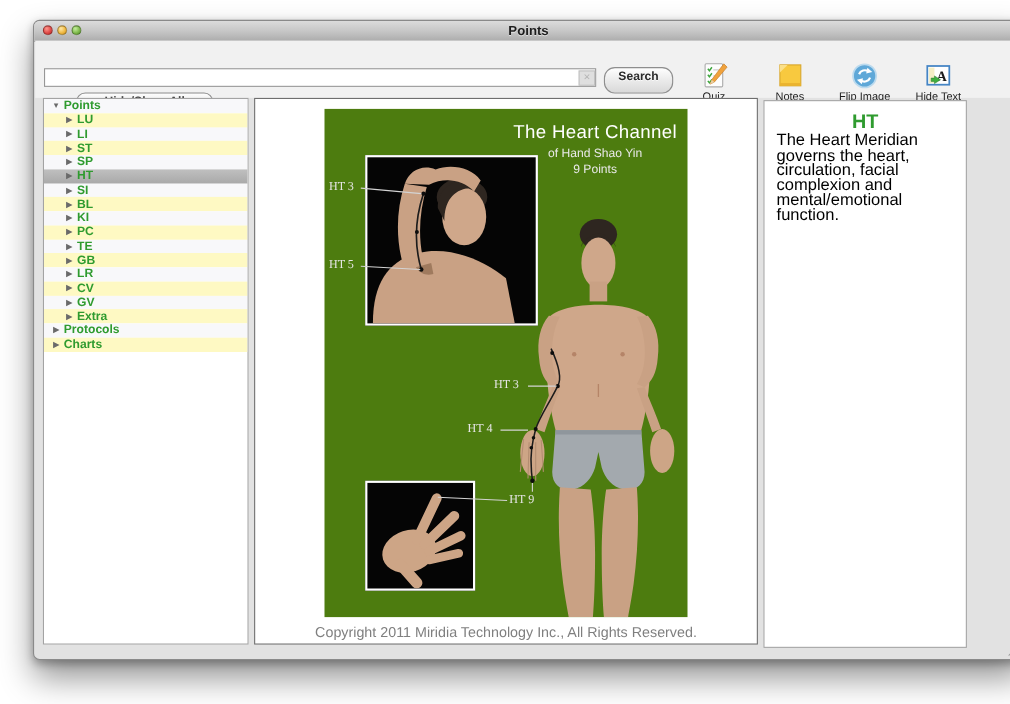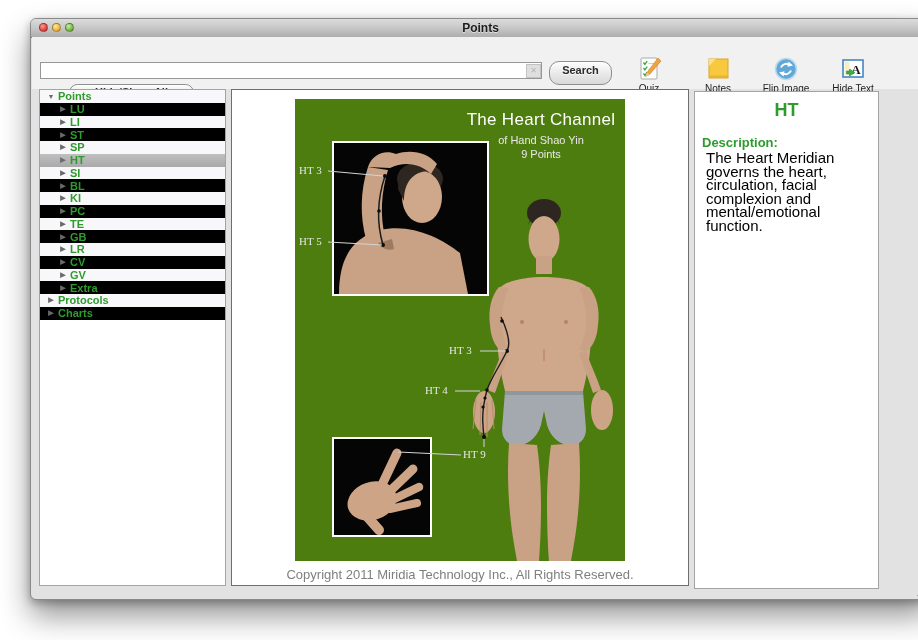--- a/index.html
+++ b/index.html
@@ -33,21 +33,21 @@
   .tool .tlabel{display:block;margin-top:1px;font-size:10px;color:#1e1e1e;}
   
   .panel{position:absolute;background:#fff;box-sizing:border-box;}
   .sidebar{left:8px;top:70px;width:187px;height:497px;border:1px solid #a3a3a3;overflow:hidden;}
   .center-panel{left:200px;top:70px;width:458px;height:497px;border:1px solid #6e6e6e;}
   .detail-panel{left:663px;top:72px;width:185px;height:498px;border:1px solid #a3a3a3;}
   
   .tree-row{display:flex;align-items:center;height:12.75px;font-size:11px;font-weight:bold;color:#2f9b2f;
     cursor:default;}
   .tree-row.plain{background:#f8f8fa;}
-  .tree-row.stripe{background:#000000;}
+  .tree-row.stripe{background:#fef9c3;}
   .tree-row.selected{background:linear-gradient(#bfbfbf,#a9a9a9);}
   .tree-row .tri{font-size:7px;color:#6a6a6a;width:10px;text-align:center;flex:none;}
   .tree-row.lvl0 .tri{margin-left:6px;}
   .tree-row.lvl1 .tri{margin-left:18px;}
   .tree-row .lbl{margin-left:2px;white-space:nowrap;}
   
   .black-image{position:absolute;left:63px;top:9px;width:330px;height:462px;background:#4d7c0f;overflow:hidden;}
   .img-title-block{position:absolute;left:146px;top:11px;width:200px;text-align:center;color:#fff;}
   .img-title{font-size:17px;letter-spacing:.3px;}
   .img-sub{font-size:11px;margin-top:4px;color:#e9e9e9;}
@@ -295,21 +295,20 @@
       <div class="ht-label" style="left:154px;top:246px;">HT 3</div>
       <div class="ht-label" style="left:130px;top:286px;">HT 4</div>
       <div class="ht-label" style="left:168px;top:350px;">HT 9</div>
     </div>
 
     <div class="copyright">Copyright 2011 Miridia Technology Inc., All Rights Reserved.</div>
   </div>
 
   <div class="panel detail-panel">
     <div class="dp-title">HT</div>
-    <div class="dp-head">Description:</div>
     <div class="dp-body">The Heart Meridian governs the heart, circulation, facial complexion and mental/emotional function.</div>
   </div>
 
   <div class="grip">
     <svg width="14" height="14" viewBox="0 0 14 14">
       <path d="M13,3 L3,13 M13,7 L7,13 M13,11 L11,13" stroke="#9a9a9a" stroke-width="1"></path>
       <path d="M13,4 L4,13 M13,8 L8,13 M13,12 L12,13" stroke="#e8e8e8" stroke-width="0.6"></path>
     </svg>
   </div>
 

